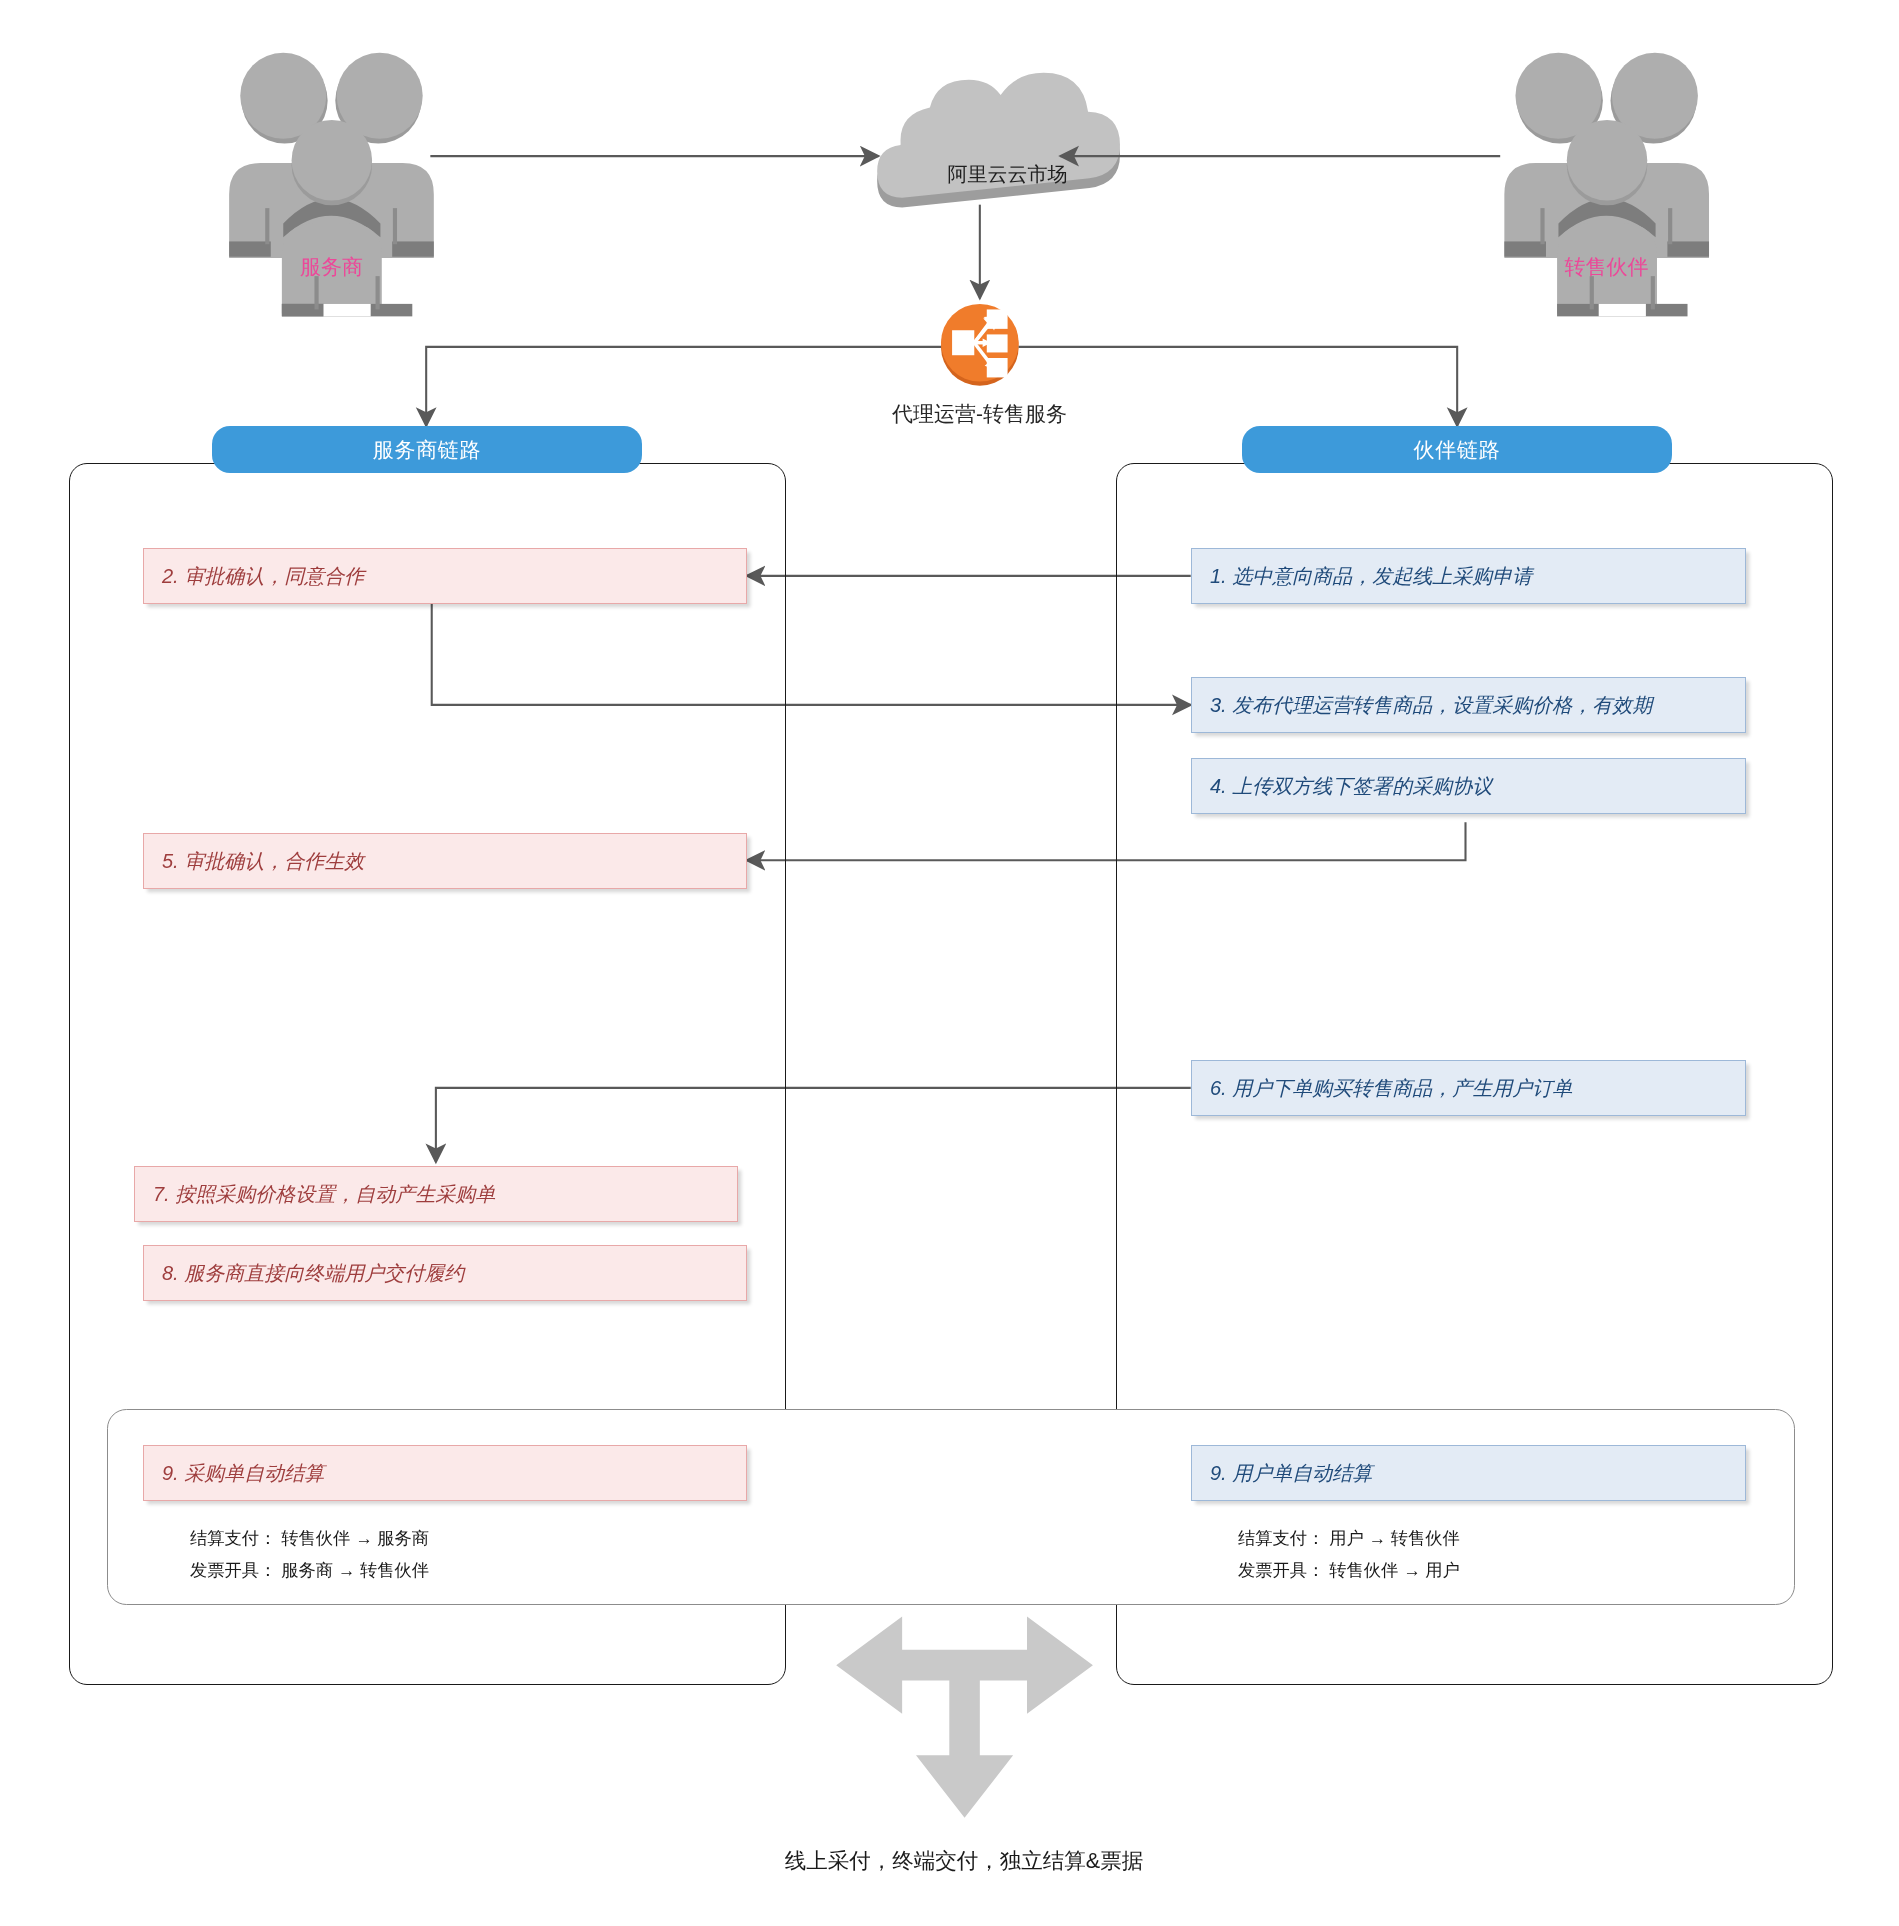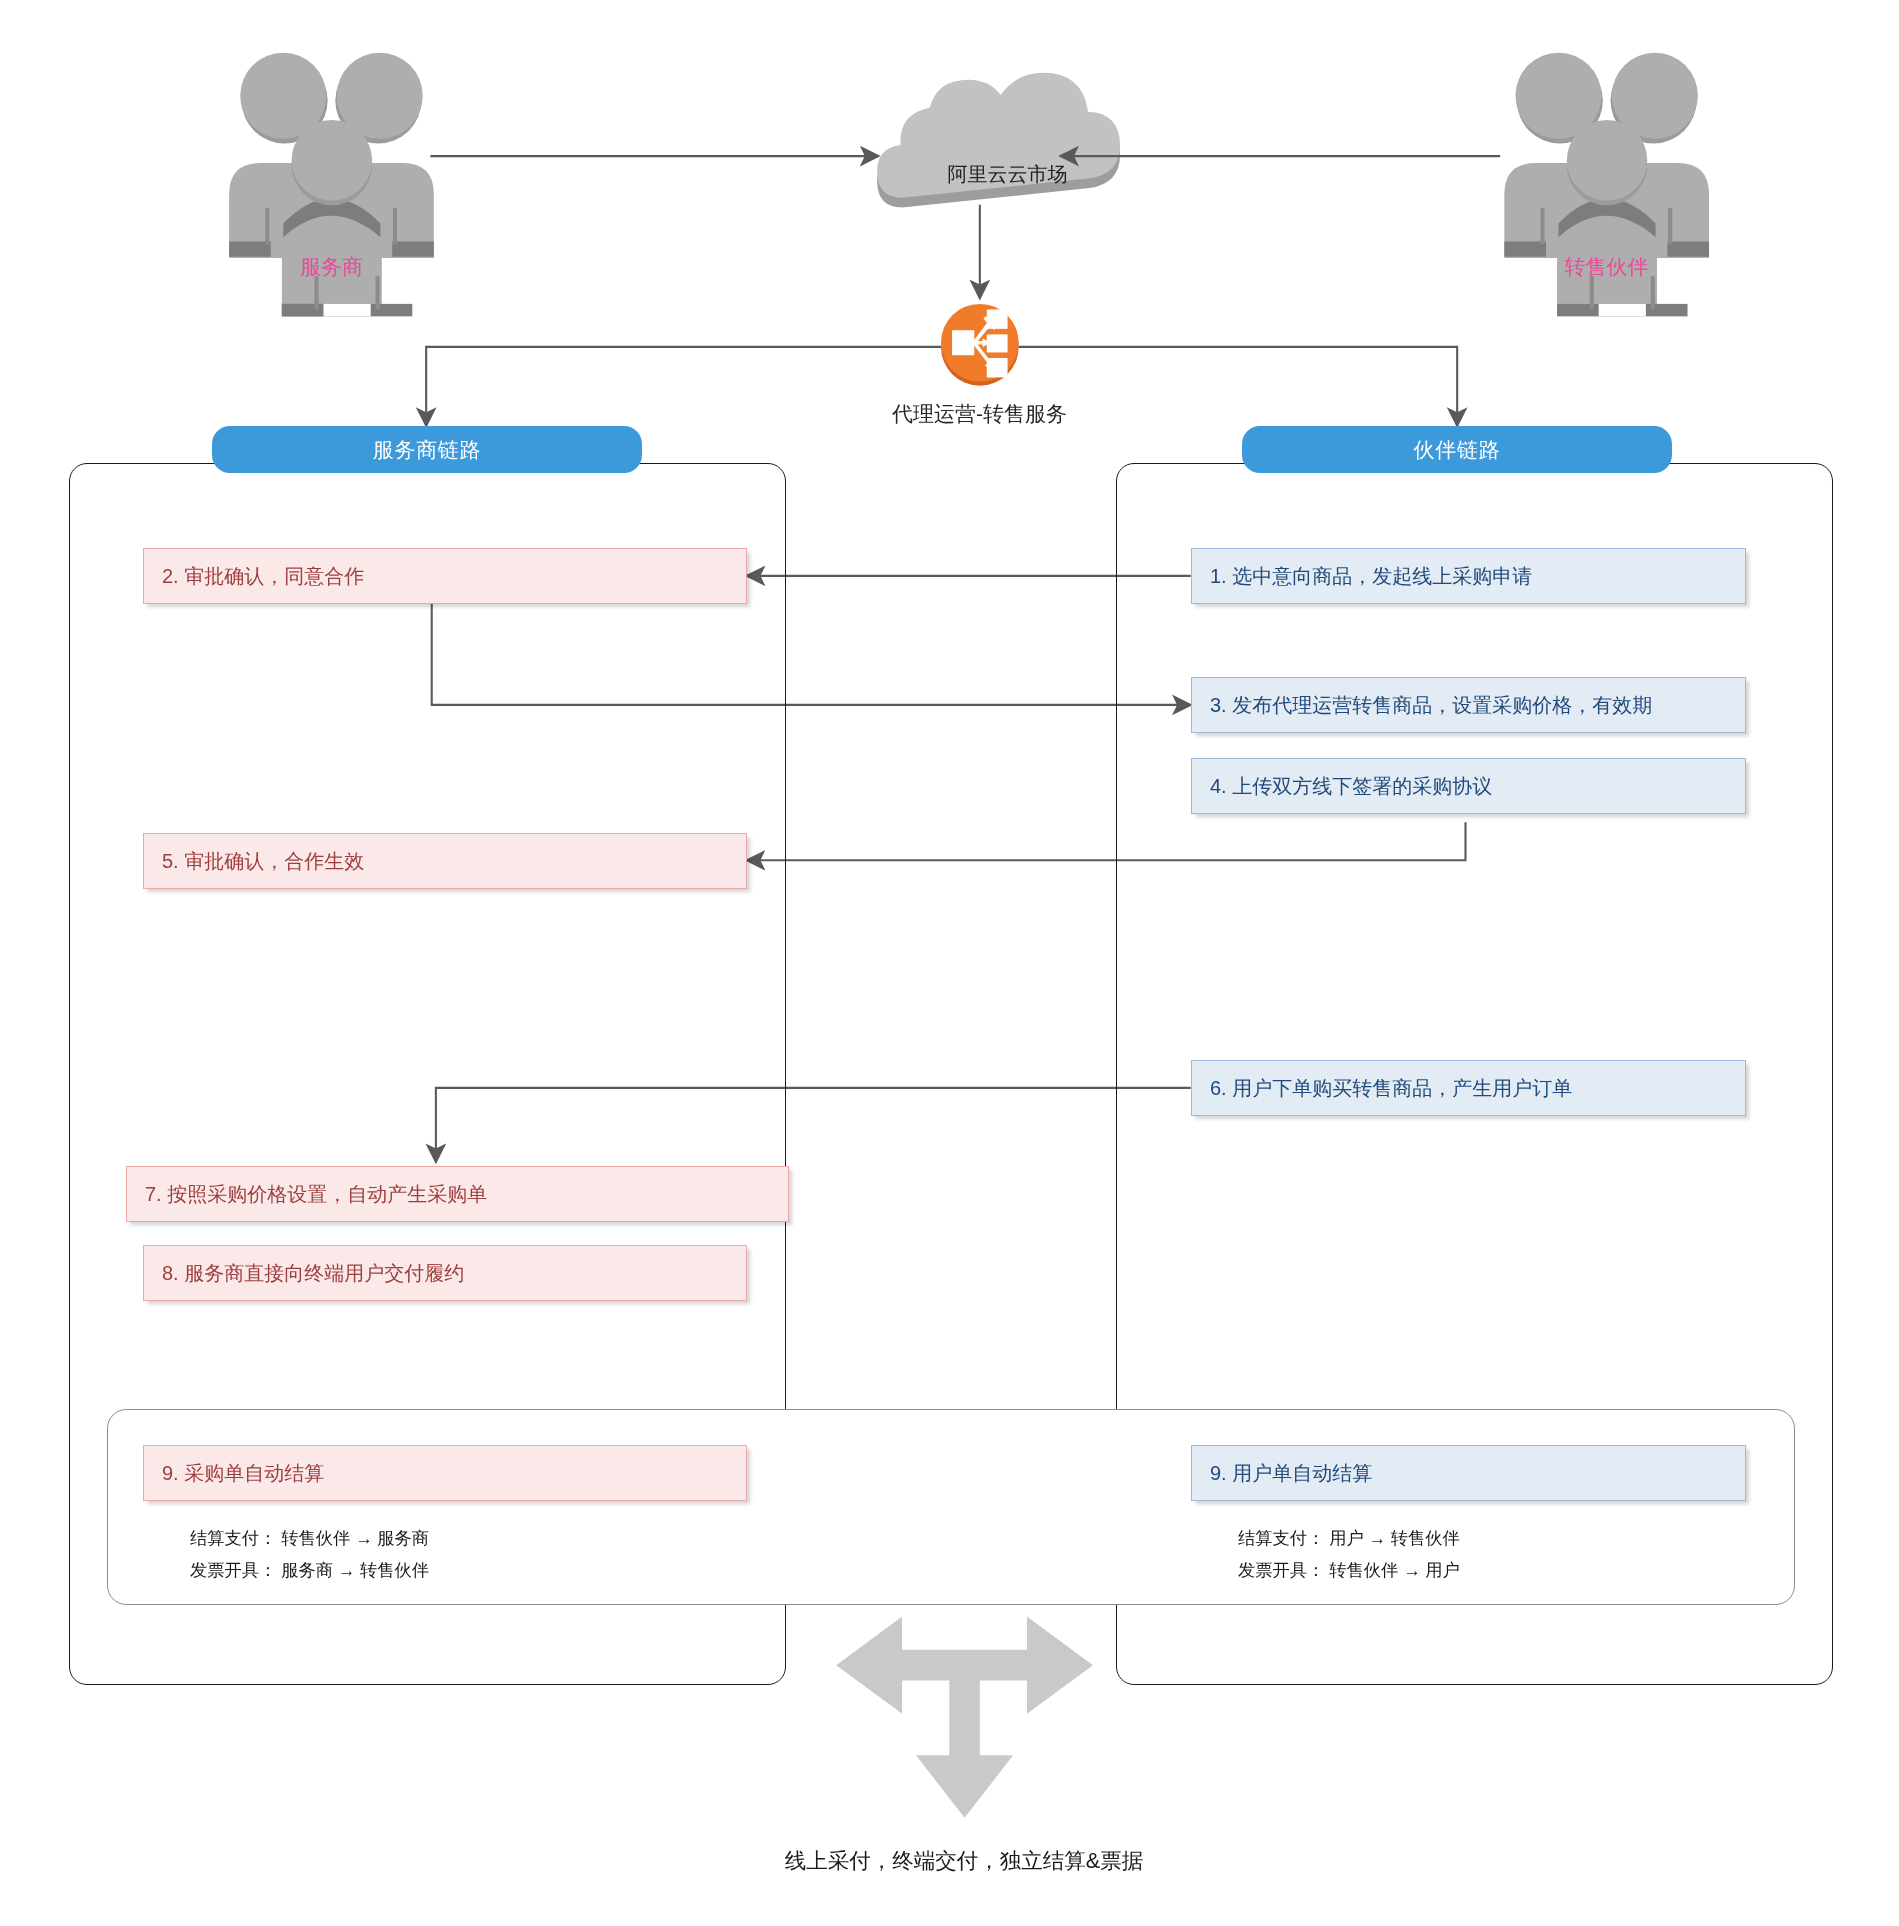--- a/index.html
+++ b/index.html
@@ -76,20 +76,21 @@
   
   .pbox {
     position: absolute;
     box-sizing: border-box;
     display: flex;
     align-items: center;
     font-size: 20px;
     padding-left: 18px;
     z-index: 4;
     box-shadow: 4.2px 4.2px 3.5px rgba(0,0,0,0.16);
+    font-style: italic;
   }
   .pbox.red {
     background: #fbe9e9;
     border: 1.4px solid #e8a8a8;
     color: #9e3d3d;
   }
   .pbox.blue {
     background: #e3ebf5;
     border: 1.4px solid #9db8d8;
     color: #1f4a7a;
@@ -243,21 +244,21 @@
 
   <div class="lane-header" style="left:212px; top:426px; width:430px; height:47px;">服务商链路</div>
   <div class="lane-header" style="left:1242px; top:426px; width:430px; height:47px;text-align:center;">伙伴链路</div>
 
   <div class="settle-box" style="left:107px; top:1409px; width:1686px; height:194px;"></div>
 
   <div class="pbox red" style="left:143px; top:548px; width:604px; height:56px;">2. 审批确认，同意合作</div>
 
   <div class="pbox red" style="left:143px; top:833px; width:604px; height:56px;">5. 审批确认，合作生效</div>
 
-  <div class="pbox red" style="left:126px; top:1166px; width:663px; height:56px;text-align:right;">7. 按照采购价格设置，自动产生采购单</div>
+  <div class="pbox red" style="left:134px; top:1166px; width:604px; height:56px;text-align:right;">7. 按照采购价格设置，自动产生采购单</div>
 
   <div class="pbox red" style="left:143px; top:1245px; width:604px; height:56px;">8. 服务商直接向终端用户交付履约</div>
 
   <div class="pbox red" style="left:143px; top:1445px; width:604px; height:56px;">9. 采购单自动结算</div>
 
   <div class="pbox blue" style="left:1191px; top:548px; width:555px; height:56px;">1. 选中意向商品，发起线上采购申请</div>
 
   <div class="pbox blue" style="left:1191px; top:677px; width:555px; height:56px;">3. 发布代理运营转售商品，设置采购价格，有效期</div>
 
   <div class="pbox blue" style="left:1191px; top:758px; width:555px; height:56px;">4. 上传双方线下签署的采购协议</div>

